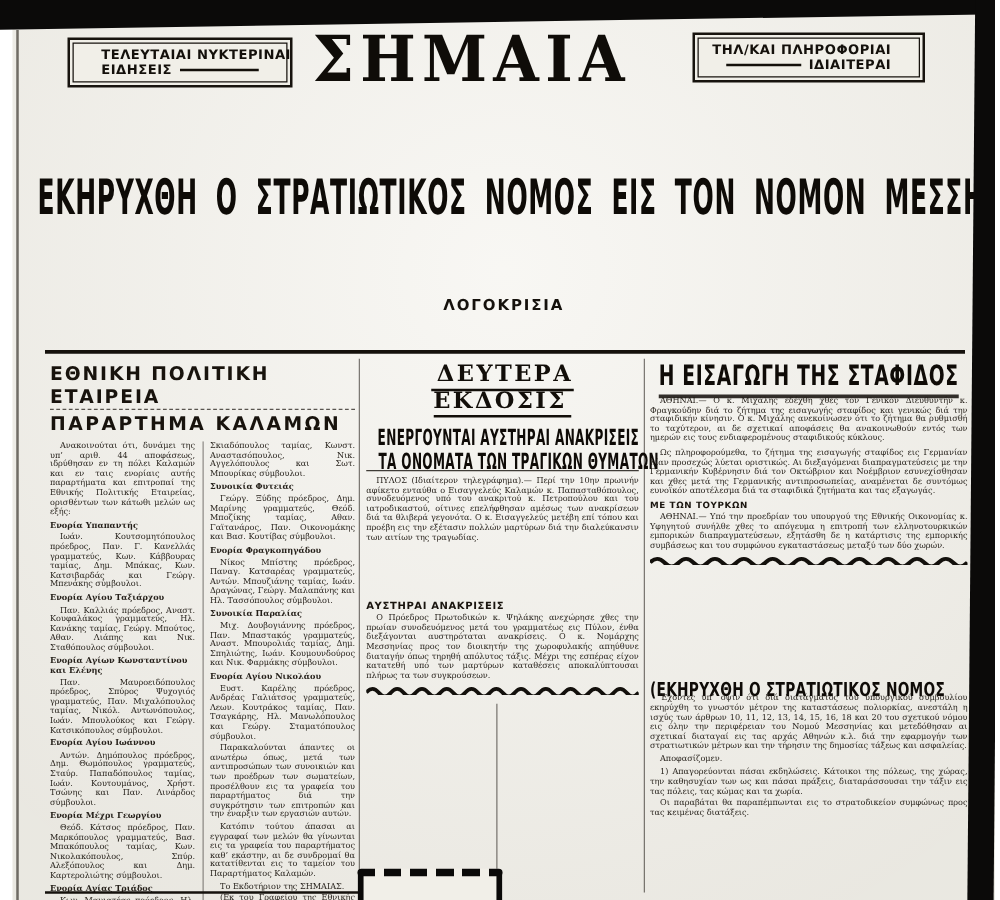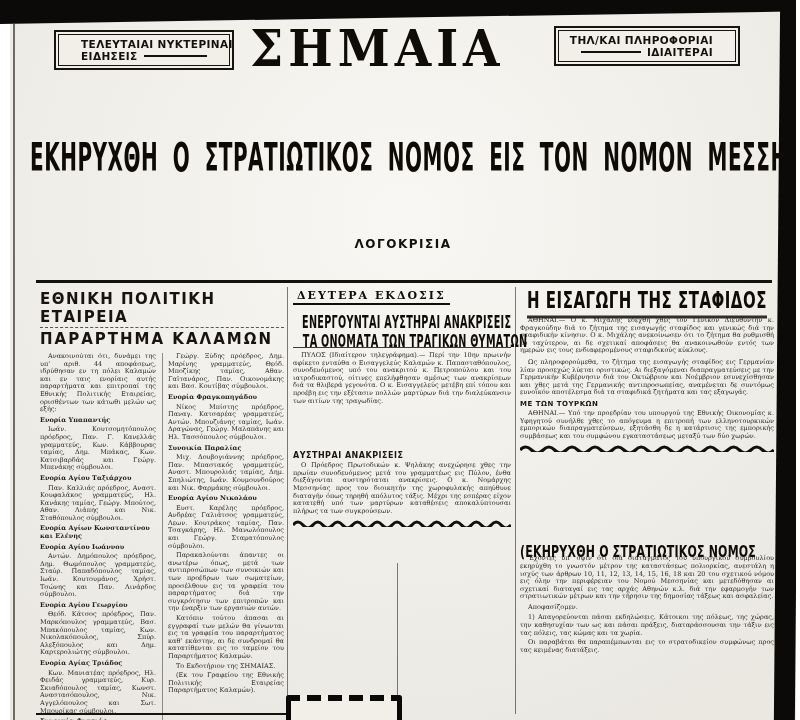--- a/index.html
+++ b/index.html
@@ -31,22 +31,22 @@
   .hrule{background:#15110c;}
   
   .tiny{font-size:6.5px;line-height:7.6px;text-align:justify;color:#241f19;filter:blur(.32px);}
   .blk-p{text-indent:8px;margin:0 0 2px 0;}
   .blk-h{text-align:left;font-weight:bold;margin:3px 0 2px 0;text-indent:0;}
   .left-head{font-family:"DejaVu Sans",sans-serif;font-weight:bold;text-align:left;color:#18130d;}
   .left-head .l1{font-size:15px;letter-spacing:1.5px;border-bottom:1px dashed rgba(24,19,13,.7);display:inline-block;padding-bottom:1px;}
   .left-head .l2{font-size:15px;letter-spacing:2px;margin-top:2px;}
   .name-cols{margin-top:5px;height:382px;overflow:hidden;column-count:2;column-gap:12px;
              column-rule:1px solid rgba(25,20,15,.45);column-fill:auto;}
-  .edition{font-family:"DejaVu Serif",serif;font-weight:bold;font-size:11px;letter-spacing:2px;
-           text-align:left;color:#120e09;}
+  .edition{font-family:"DejaVu Serif",serif;font-weight:bold;font-size:18px;letter-spacing:2px;
+           text-align:center;color:#120e09;}
   .edition span{border-bottom:2px solid #120e09;padding:0 4px 1px 4px;}
   .deck{border-bottom:1px solid rgba(18,14,9,.8);padding-bottom:3px;margin-top:4px;}
   .deck-line{height:19px;text-align:center;white-space:nowrap;overflow:visible;}
   .deck-line span{display:inline-block;font-family:"DejaVu Sans",sans-serif;font-weight:bold;font-size:10.5px;
                   color:#0f0b07;transform:scale(.92,1.7);transform-origin:center top;letter-spacing:.3px;}
   .subhead-sm{font-family:"DejaVu Sans",sans-serif;font-weight:bold;font-size:8px;letter-spacing:.5px;
               color:#1a150f;margin:2px 0 2px 0;filter:blur(.2px);}
   .rtitle{text-align:center;white-space:nowrap;height:26px;}
   .rtitle span{display:inline-block;font-family:"DejaVu Sans",sans-serif;font-weight:bold;font-size:15px;
                color:#0f0b07;transform:scale(1,1.5);transform-origin:center top;letter-spacing:.5px;
@@ -106,23 +106,24 @@
       <div><span class="l1">ΕΘΝΙΚΗ ΠΟΛΙΤΙΚΗ ΕΤΑΙΡΕΙΑ</span></div>
       <div class="l2">ΠΑΡΑΡΤΗΜΑ ΚΑΛΑΜΩΝ</div>
     </div>
     <div class="name-cols tiny">
         <div class="blk-p">Ανακοινούται ότι, δυνάμει της υπ’ αριθ. 44 αποφάσεως, ιδρύθησαν εν τη πόλει Καλαμών και εν ταις ενορίαις αυτής παραρτήματα και επιτροπαί της Εθνικής Πολιτικής Εταιρείας, ορισθέντων των κάτωθι μελών ως εξής:</div>
         <div class="blk-h">Ενορία Υπαπαντής</div>
         <div class="blk-p">Ιωάν. Κουτσομητόπουλος πρόεδρος, Παν. Γ. Κανελλάς γραμματεύς, Κων. Κάββουρας ταμίας, Δημ. Μπάκας, Κων. Κατσιβαρδάς και Γεώργ. Μπενάκης σύμβουλοι.</div>
         <div class="blk-h">Ενορία Αγίου Ταξιάρχου</div>
         <div class="blk-p">Παν. Καλλιάς πρόεδρος, Αναστ. Κουφαλάκος γραμματεύς, Ηλ. Κανάκης ταμίας, Γεώργ. Μπούτος, Αθαν. Λιάπης και Νικ. Σταθόπουλος σύμβουλοι.</div>
         <div class="blk-h">Ενορία Αγίων Κωνσταντίνου και Ελένης</div>
+        <div class="blk-p">Παν. Μαυροειδόπουλος πρόεδρος, Σπύρος Ψυχογιός γραμματεύς, Παν. Μιχαλόπουλος ταμίας, Νικόλ. Αντωνόπουλος, Ιωάν. Μπουλούκος και Γεώργ. Κατσικόπουλος σύμβουλοι.</div>
         <div class="blk-h">Ενορία Αγίου Ιωάννου</div>
         <div class="blk-p">Αντών. Δημόπουλος πρόεδρος, Δημ. Θωμόπουλος γραμματεύς, Σταύρ. Παπαδόπουλος ταμίας, Ιωάν. Κουτουμάνος, Χρήστ. Τσώνης και Παν. Λινάρδος σύμβουλοι.</div>
-        <div class="blk-h">Ενορία Αγίου Γεωργίου</div>
+        <div class="blk-h">Ενορία Μέχρι Γεωργίου</div>
         <div class="blk-p">Θεόδ. Κάτσος πρόεδρος, Παν. Μαρκόπουλος γραμματεύς, Βασ. Μπακόπουλος ταμίας, Κων. Νικολακόπουλος, Σπύρ. Αλεξόπουλος και Δημ. Καρτερολιώτης σύμβουλοι.</div>
         <div class="blk-h">Ενορία Αγίας Τριάδος</div>
         <div class="blk-p">Κων. Μανιατέας πρόεδρος, Ηλ. Φειδάς γραμματεύς, Κυρ. Σκιαδόπουλος ταμίας, Κωνστ. Αναστασόπουλος, Νικ. Αγγελόπουλος και Σωτ. Μπουρίκας σύμβουλοι.</div>
         <div class="blk-h">Συνοικία Φυτειάς</div>
         <div class="blk-p">Γεώργ. Ξύδης πρόεδρος, Δημ. Μαρίνης γραμματεύς, Θεόδ. Μποζίκης ταμίας, Αθαν. Γαϊτανάρος, Παν. Οικονομάκης και Βασ. Κουτίβας σύμβουλοι.</div>
         <div class="blk-h">Ενορία Φραγκοπηγάδου</div>
         <div class="blk-p">Νίκος Μπίστης πρόεδρος, Παναγ. Κατσαρέας γραμματεύς, Αντών. Μπουζιάνης ταμίας, Ιωάν. Δραγώνας, Γεώργ. Μαλαπάνης και Ηλ. Τασσόπουλος σύμβουλοι.</div>
         <div class="blk-h">Συνοικία Παραλίας</div>
         <div class="blk-p">Μιχ. Δουβογιάννης πρόεδρος, Παν. Μπαστακός γραμματεύς, Αναστ. Μπουρολιάς ταμίας, Δημ. Σπηλιώτης, Ιωάν. Κουμουνδούρος και Νικ. Φαρμάκης σύμβουλοι.</div>
         <div class="blk-h">Ενορία Αγίου Νικολάου</div>

